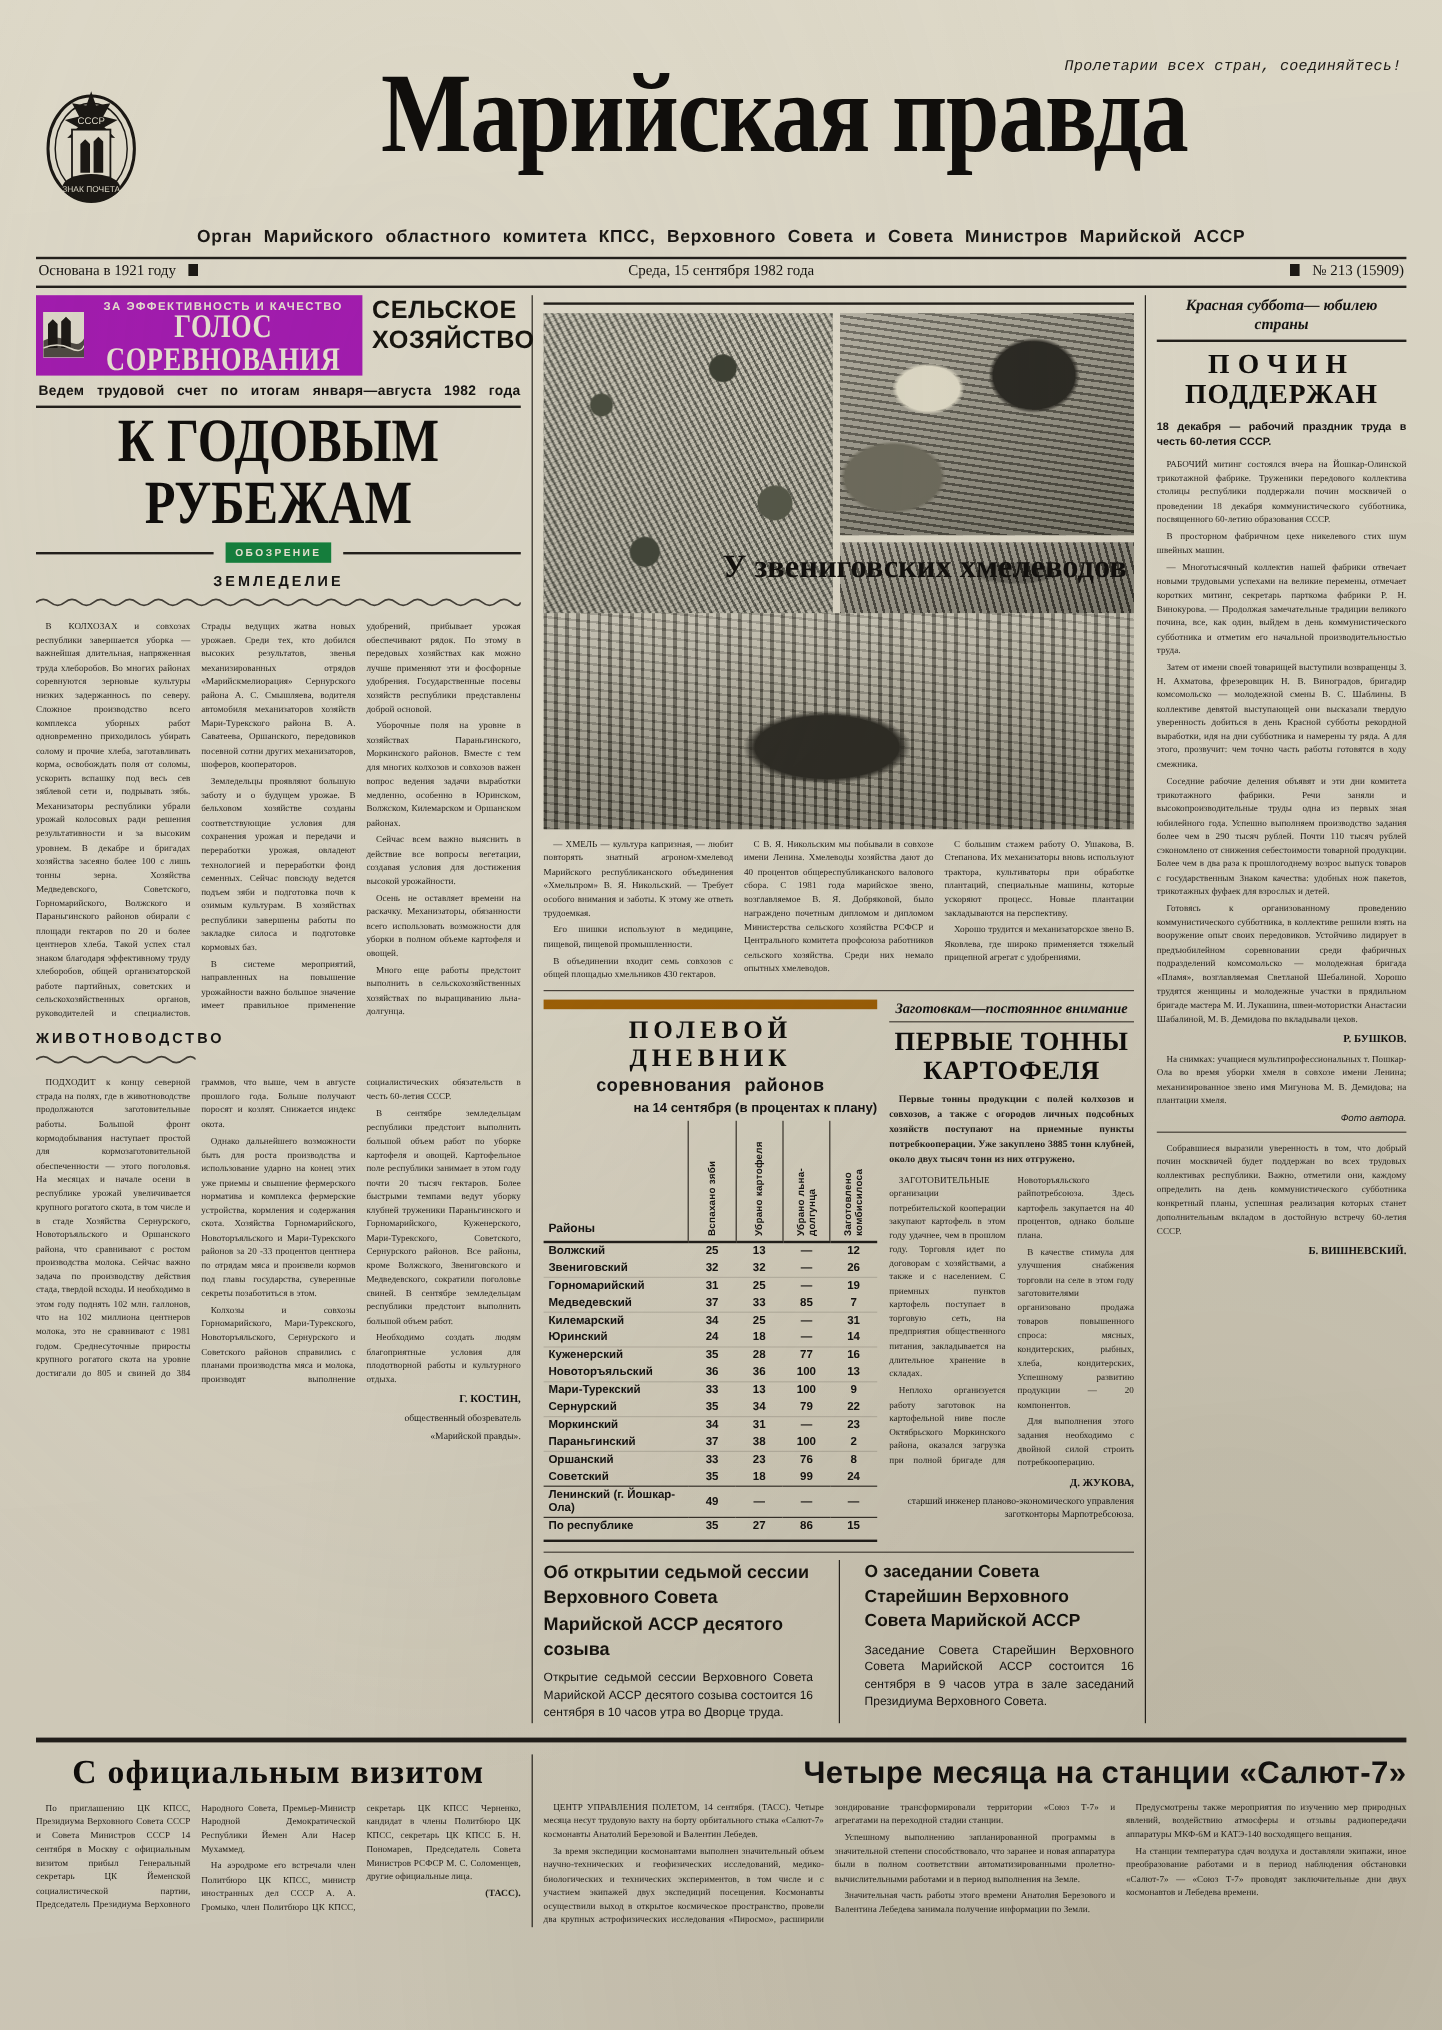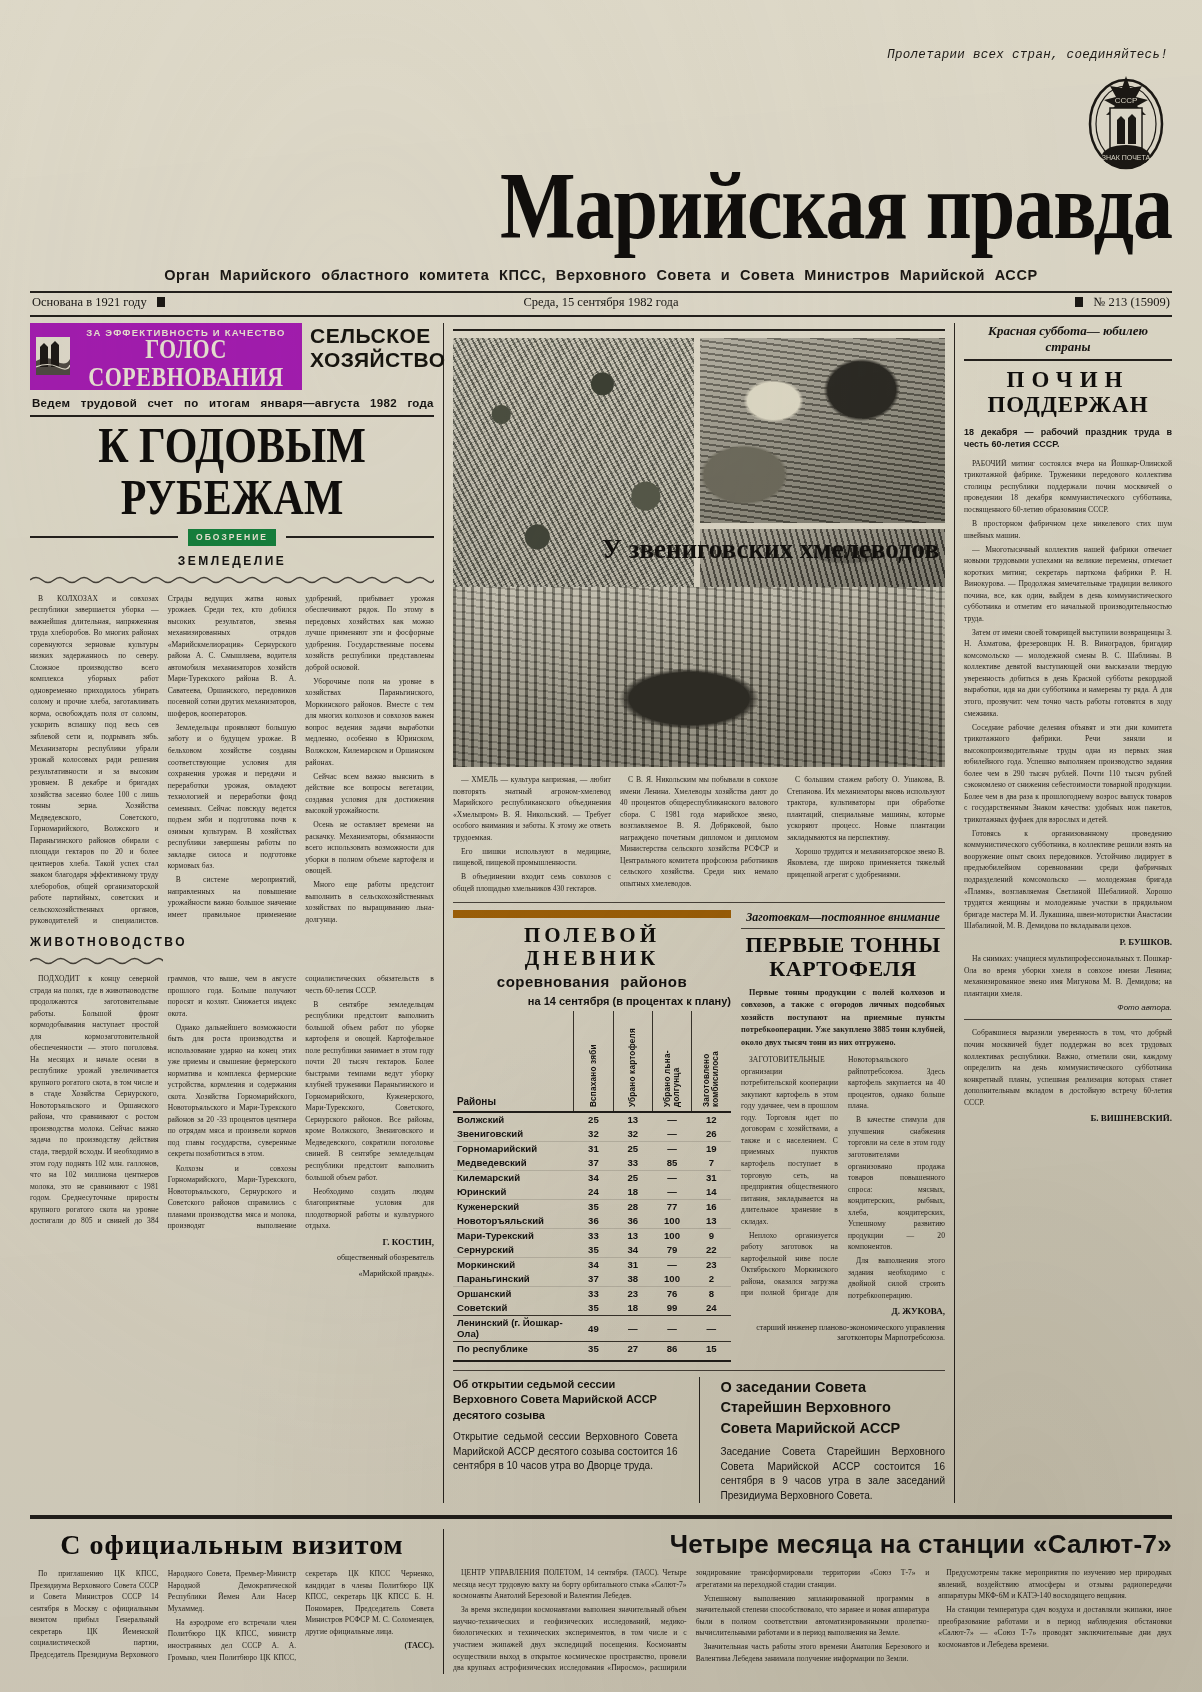--- a/index.html
+++ b/index.html
@@ -24,21 +24,21 @@
   .rule{background:#23201c;height:2px;width:100%;}
   .rule.thin{height:1px;background:#4a443c;}
   .rule.thick{height:4px;}
 
   
   .motto{
     text-align:right;font-family:Liberation Mono, monospace;font-style:italic;
     font-size:12.5px;letter-spacing:.3px;color:#1d1a16;padding-right:4px;
     margin-bottom:4px;
   }
-  .masthead{display:flex;align-items:flex-end;gap:3px;flex-direction:column;}
+  .masthead{display:flex;gap:13px;}
   .emblem{width:92px;height:108px;flex:0 0 92px;position:relative;}
   .title-wrap{flex:1;}
   .paper-title{
     font-family:"Liberation Serif",serif;font-weight:bold;
     font-size:80px;line-height:.92;letter-spacing:-1px;
     color:#100e0c;white-space:nowrap;text-align:center;
     transform:scaleY(1.18);transform-origin:bottom center;
   }
   .subtitle{
     text-align:center;font-size:14.5px;letter-spacing:.6px;
@@ -227,21 +227,21 @@
   
   .ital-kicker{
     font-family:"Liberation Serif",serif;font-style:italic;font-weight:bold;
     font-size:12px;text-align:center;margin-bottom:3px;
   }
   .h-art{
     font-family:"Liberation Serif",serif;font-weight:bold;text-align:center;
     font-size:22px;letter-spacing:.5px;line-height:1.1;margin-bottom:6px;color:#100e0c;
   }
   .h-box{
-    font-size:11px;font-weight:bold;line-height:1.42;color:#18150f;
+    font-size:15px;font-weight:bold;line-height:1.42;color:#18150f;
   }
   .h-box2{font-size:14.5px;font-weight:bold;line-height:1.42;color:#18150f;}
   .note{font-size:10px;line-height:1.45;margin-top:7px;text-align:justify;}
 
   
   .band{display:flex;margin-top:10px;}
   .h-visit{
     font-family:"Liberation Serif",serif;font-weight:bold;font-size:28px;
     text-align:center;letter-spacing:1px;margin-bottom:7px;color:#100e0c;
   }

